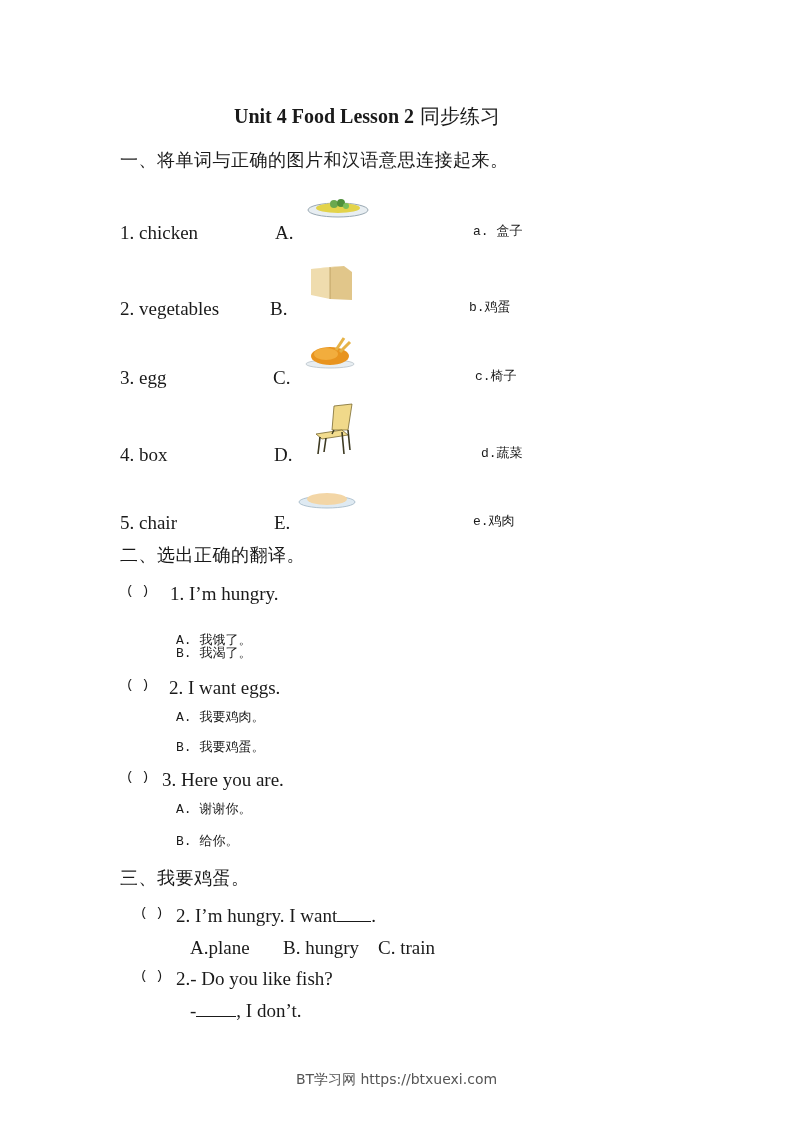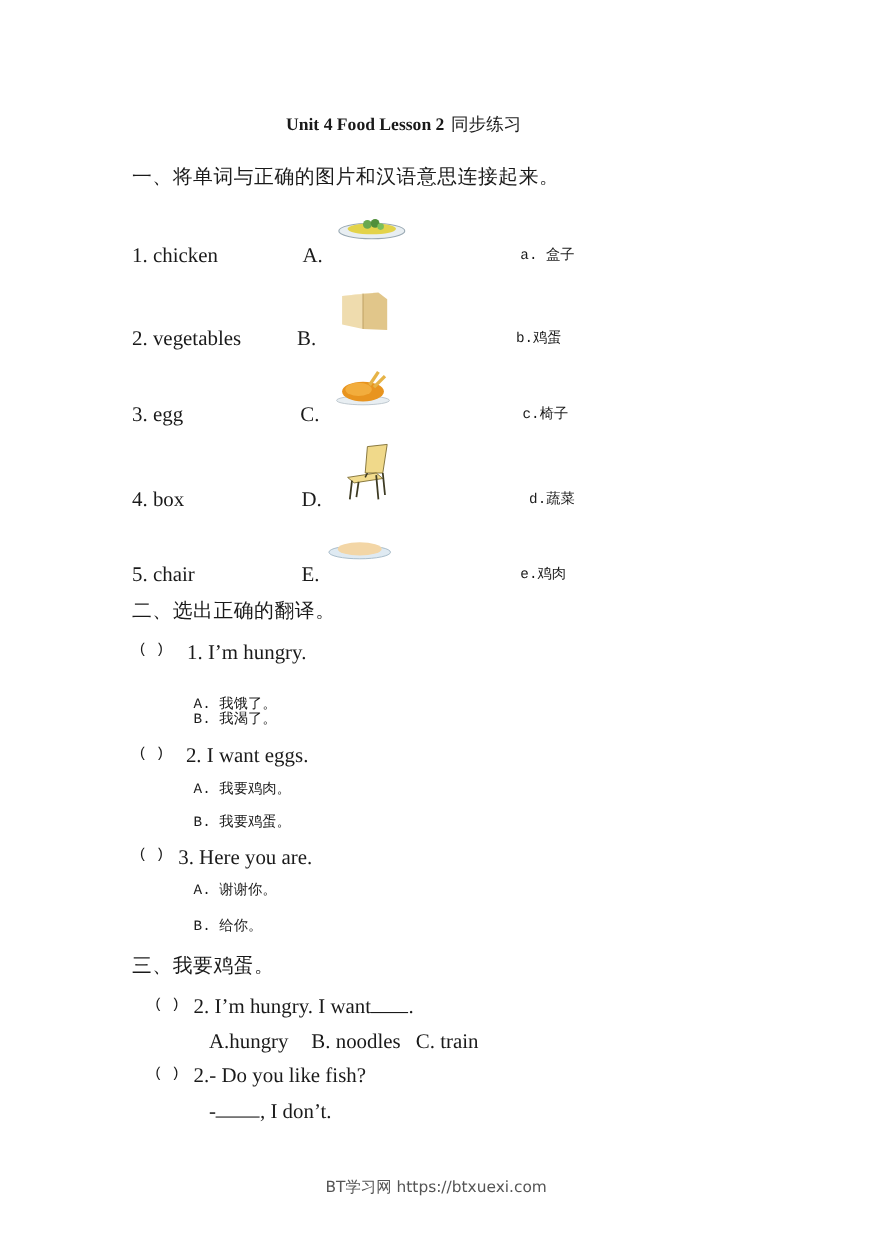--- a/index.html
+++ b/index.html
@@ -1,19 +1,19 @@
 <!DOCTYPE html>
 <html><head>
   <meta charset="utf-8">
   <style>
     html, body { margin: 0; padding: 0; background: #ffffff; }
     body { width: 793px; height: 1122px; position: relative; overflow: hidden;
            font-family: "Liberation Serif", "DejaVu Serif", serif; color: #1a1a1a; }
     .abs { position: absolute; white-space: nowrap; }
-    .title { left: 0; width: 734px; top: 103px; text-align: center; font-size: 16px; font-weight: bold; }
+    .title { left: 0; width: 734px; top: 103px; text-align: center; font-size: 20px; font-weight: bold; }
     .title .cn { font-weight: normal; margin-left: 6px; }
     .sec { left: 120px; font-size: 18px; font-family: "DejaVu Sans", "Liberation Sans", sans-serif; letter-spacing: 0.5px; }
     .t13 { font-size: 19px; }
     .cn13 { font-size: 13px; font-family: Liberation Mono, monospace; }
     .pic { position: absolute; }
     .blank { display: inline-block; border-bottom: 1px solid #1a1a1a; height: 12px; vertical-align: baseline; }
     .footer { left: 0; width: 793px; top: 1071px; text-align: center; font-size: 14px; color: #555;
               font-family: "DejaVu Sans", "Liberation Sans", sans-serif; }
   </style>
 </head>
@@ -94,22 +94,22 @@
 <div class="abs t13" style="left:162px; top:769px">3. Here you are.</div>
 <div class="abs cn13" style="left:176px; top:800px">A.  谢谢你。</div>
 <div class="abs cn13" style="left:176px; top:832px">B.  给你。</div>
 
 <div class="abs sec" style="top:866px">三、我要鸡蛋。</div>
 
 <div class="abs cn13" style="left:140px; top:905px">(    )</div>
 <div class="abs t13" style="left:176px; top:905px">
   <span>2. I’m hungry. I want</span><span class="blank" style="width:34px"></span><span>.</span>
 </div>
-<div class="abs t13" style="left:190px; top:937px">A.hungry</div>
-<div class="abs t13" style="left:283px; top:937px">B. noodles</div>
+<div class="abs t13" style="left:190px; top:937px">A.plane</div>
+<div class="abs t13" style="left:283px; top:937px">B. hungry</div>
 <div class="abs t13" style="left:378px; top:937px">C. train</div>
 
 <div class="abs cn13" style="left:140px; top:968px">(    )</div>
 <div class="abs t13" style="left:176px; top:968px">2.- Do you like fish?</div>
 <div class="abs t13" style="left:190px; top:1000px">
   <span>-</span><span class="blank" style="width:40px"></span><span>, I don’t.</span>
 </div>
 
 <div class="abs footer">BT学习网 https://btxuexi.com</div>
 

